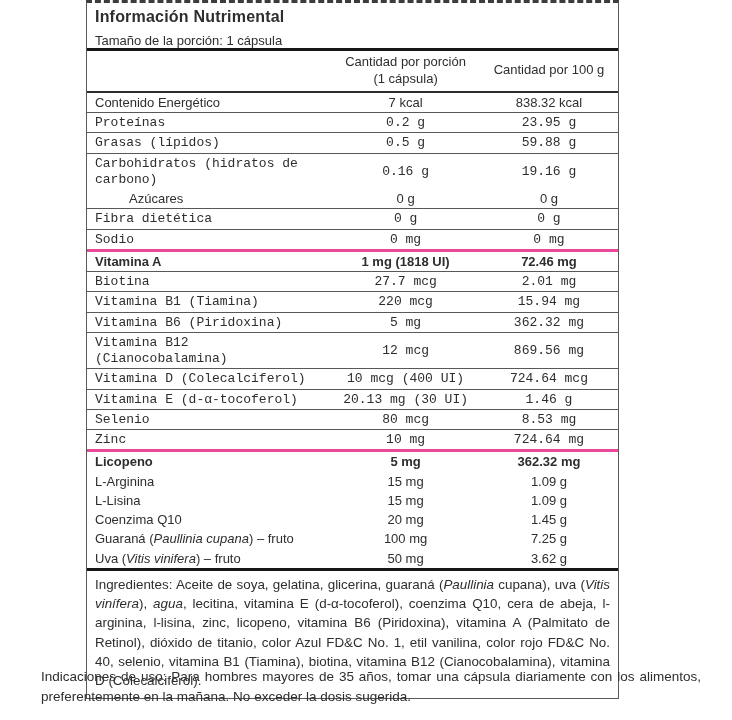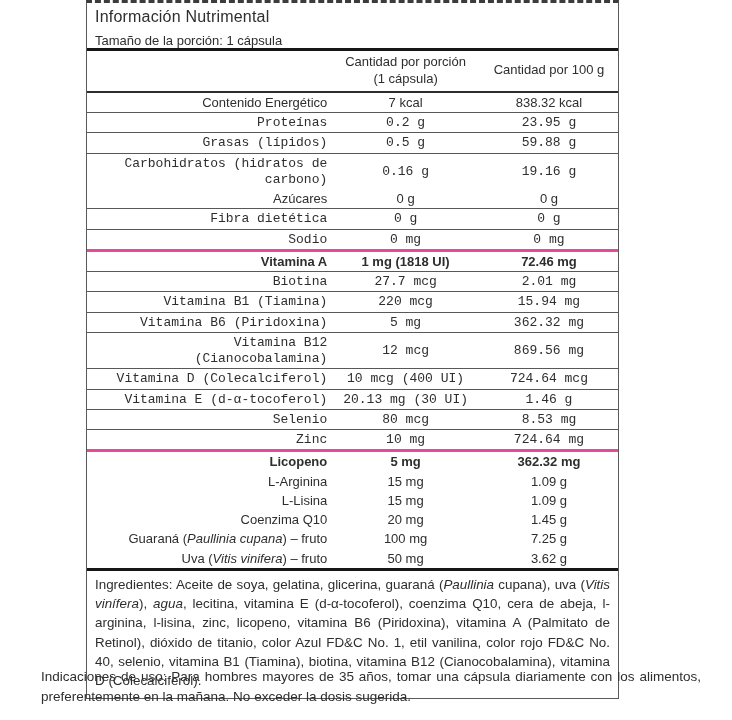--- a/index.html
+++ b/index.html
@@ -17,21 +17,21 @@
     position:absolute;
     left:86px; top:0;
     width:533px;
     border:1px solid #5a5a5a;
     border-top:3px dashed #3c3c3c;
     background:#fff;
   }
 
   .panel-header { padding:3px 8px 0 8px; }
   .title {
-    font-weight:normal;
+    font-weight:bold;
     font-size:16px;
     letter-spacing:0.2px;
     padding:2px 0 7px 0;
   }
   .serving-row {
     display:flex;
     justify-content:space-between;
     font-size:13px;
   }
 
@@ -54,21 +54,21 @@
     padding:3px 4px;
     line-height:1.3;
     white-space:pre-line;
   }
 
   tbody td {
     padding:2px 4px 1px 4px;
     line-height:1.25;
     vertical-align:middle;
   }
-  td.label  { text-align:right; padding-left:8px; }
+  td.label  { text-align:left; padding-left:8px; }
   td.indent { padding-left:42px; }
   td.val    { text-align:center; }
 
   tr.rule td          { border-top:1px solid #585858;font-family:Liberation Mono, monospace; }
   tr.section-start td { border-top:3px solid #ec4899;font-weight:bold; }
 
   .ingredients {
     border-top:3px solid #161616;
     font-size:13.4px;
     text-align:justify;

